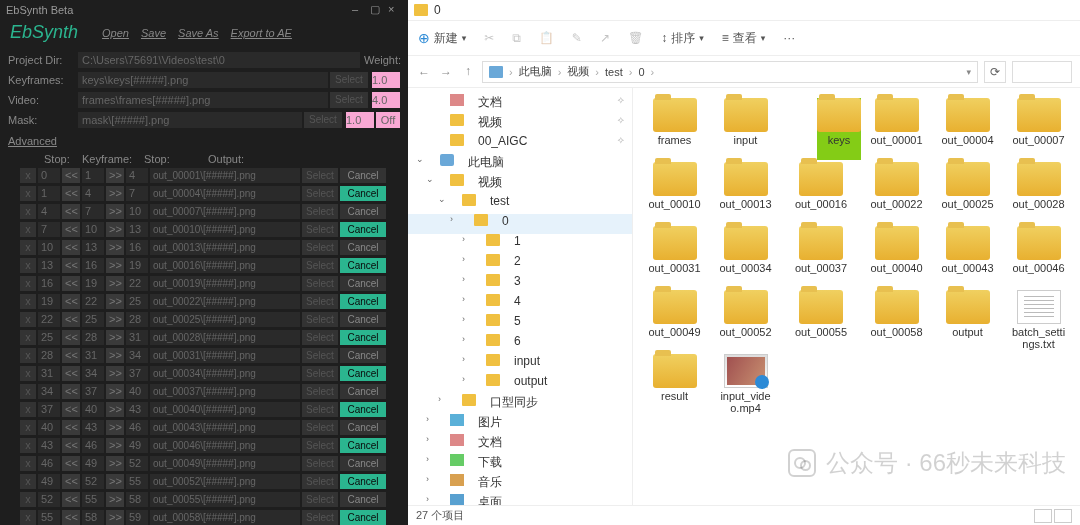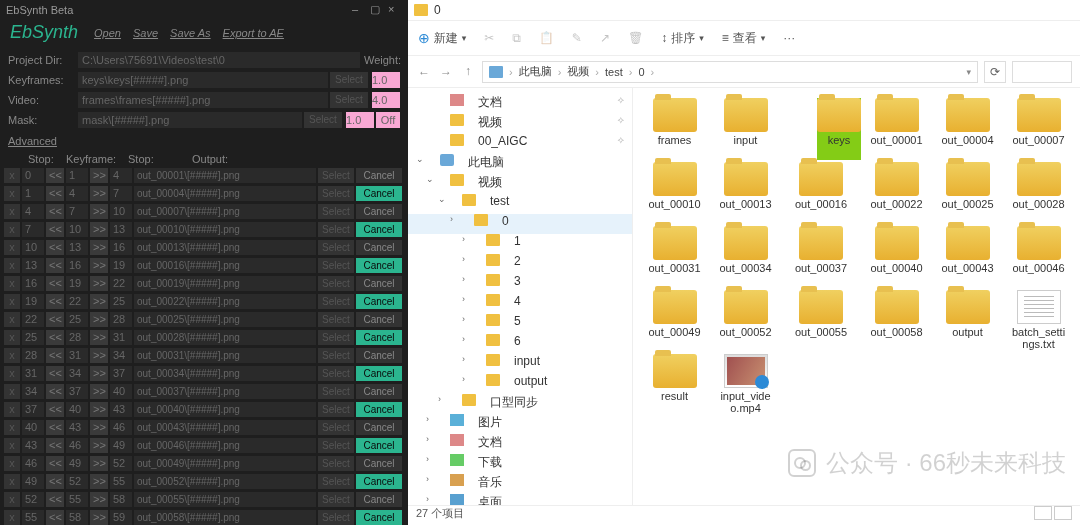--- a/index.html
+++ b/index.html
@@ -3,36 +3,36 @@
 <meta charset="utf-8">
 <style>
 * { margin:0; padding:0; box-sizing:border-box; font-family: "Segoe UI", Arial, sans-serif; }
 body { display:flex; width:1080px; height:525px; overflow:hidden; background:#fff; }
 
 
 .ebsynth { width:408px; height:525px; background:#1e1e1e; color:#888; display:flex; flex-direction:column; font-size:11px; position:relative; }
 .titlebar { height:20px; display:flex; align-items:center; padding:0 6px; background:#1e1e1e; color:#999; font-size:11px; justify-content:space-between;}
 .titlebar .icons { display:flex; gap:4px; }
 .titlebar .tb-btn { width:14px; height:14px; display:inline-block; }
-.logo { font-family:cursive; font-style:italic; color:#2bb58f; font-size:18px; padding:2px 10px 4px 10px; display:flex; align-items:center; gap:16px;}
+.logo { font-family:cursive; font-style:italic; color:#2bb58f; font-size:18px; padding:2px 10px 4px 10px; display:flex; align-items:center; gap:24px;}
 .menu { display:flex; gap:12px; color:#888; font-size:11px;}
 .menu span { text-decoration:underline; cursor:pointer; }
 
 .fields { padding:4px 8px 0 8px; }
 .field-row { display:flex; align-items:center; margin-bottom:2px; height:18px;}
 .field-label { width:70px; color:#888; }
 .field-input { flex:1; background:#2a2a2a; color:#666; padding:2px 4px; height:16px; overflow:hidden; white-space:nowrap;}
 .sel-btn { width:38px; height:16px; background:#333; color:#555; text-align:center; line-height:16px; margin-left:2px; font-size:10px;}
 .weight-head { width:40px; color:#888; text-align:left; padding-left:4px;}
 .wbox { width:28px; height:16px; background:#f9a8d4; color:#666; text-align:left; line-height:16px; margin-left:4px;}
 .onoff { width:24px; height:16px; background:#f9a8d4; color:#666; text-align:center; line-height:16px; margin-left:2px;}
 
 .advanced { padding:4px 8px; color:#888; text-decoration:underline; }
 
-.table-wrap { flex:1; overflow:hidden; padding:0 4px;}
+.table-wrap { flex:1; overflow:hidden; padding:0 20px;}
 .thead { display:flex; color:#888; height:16px; align-items:center;}
 .thead .th { text-align:left; }
 .th-stop1{width:62px; padding-left:24px;} .th-kf{width:62px;} .th-stop2{width:60px;} .th-out{flex:1; padding-left:4px;}
 
 .trow { display:flex; height:17px; align-items:center; margin-bottom:1px;}
 .xbtn { width:16px; height:15px; background:#333; color:#555; text-align:center; line-height:15px; margin-right:2px;}
 .cell { height:15px; background:#2a2a2a; color:#666; line-height:15px; padding:0 3px; margin-right:2px;}
 .stop1{width:22px;} .arrow{width:18px; background:#3a3a3a; text-align:center; color:#777;} .kf{width:22px;} .stop2{width:22px;}
 .out{flex:1; overflow:hidden; white-space:nowrap; font-size:10px;}
 .selc{width:36px; background:#333; color:#555; text-align:center; font-size:10px;}
@@ -81,21 +81,21 @@
 .fico.vid{background:linear-gradient(#ddd,#fff);border:1px solid #ccc;}
 .fico.vid .thumb{position:absolute;inset:2px;background:linear-gradient(120deg,#a05050,#c89070);}
 .fico.vid .play{position:absolute;right:-2px;bottom:-2px;width:14px;height:14px;background:#2c8ad6;border-radius:50%;}
 .lbl{text-align:center; line-height:12px; max-width:58px; word-break:break-all;}
 
 .watermark{position:absolute; right:14px; bottom:26px; color:rgba(0,0,0,.18); font-size:24px; display:flex; align-items:center; gap:10px; pointer-events:none;}
 .watermark .wx{width:28px;height:28px;border:2px solid rgba(0,0,0,.18);border-radius:6px;position:relative;}
 .watermark .wx::before{content:"";position:absolute;left:4px;top:6px;width:8px;height:8px;border:2px solid rgba(0,0,0,.18);border-radius:50%;}
 .watermark .wx::after{content:"";position:absolute;right:3px;bottom:4px;width:7px;height:7px;border:2px solid rgba(0,0,0,.18);border-radius:50%;}
 
-.status{height:20px;border-top:1px solid #eee;display:flex;padding:0 8px;font-size:11px;color:#555;}
+.status{height:20px;border-top:1px solid #eee;display:flex;align-items:center;padding:7px 8px;font-size:11px;color:#555;}
 .viewbtn{margin-left:auto;display:flex;gap:2px;}
 .viewbtn span{width:18px;height:14px;border:1px solid #ccc;}
 </style>
 </head>
 <body>
 
 <div class="ebsynth">
   <div class="titlebar">
     <span>EbSynth Beta</span>
     <span class="icons">

